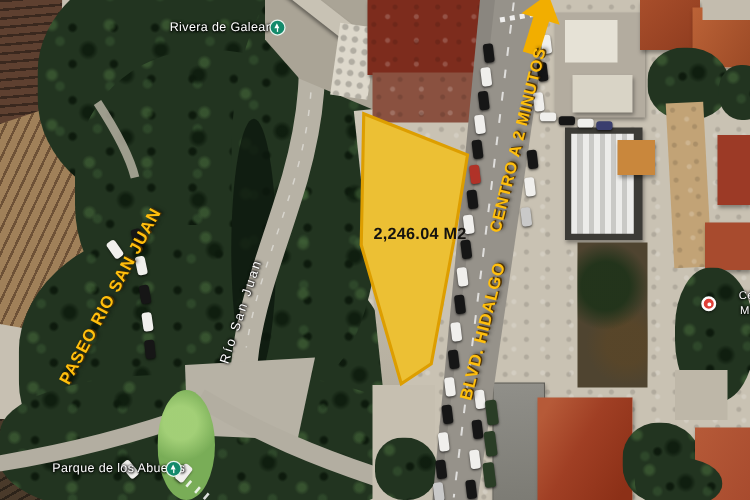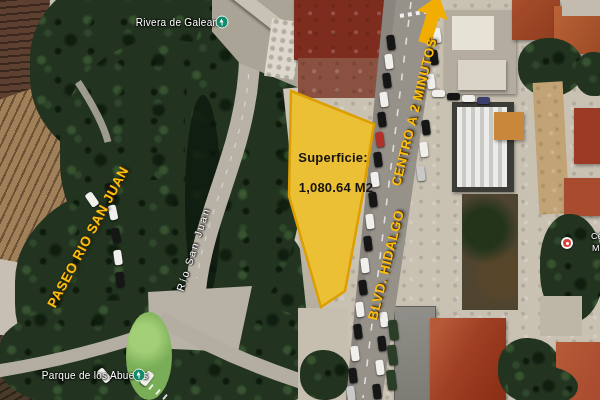--- a/index.html
+++ b/index.html
@@ -188,22 +188,21 @@
       <div class="car" style="left: 477px; top: 97px; width: 13px; height: 7px; background: rgb(58, 62, 110); transform: rotate(0deg);"></div>
       <div class="dash" style="left: 150px; top: 384px; transform: rotate(40deg);"></div>
       <div class="dash" style="left: 157px; top: 389px; transform: rotate(40deg);"></div>
       <div class="dash" style="left: 164px; top: 394px; transform: rotate(40deg);"></div>
     </div>
 
   <svg style="left:0;top:0;" width="600" height="400" viewBox="0 0 600 400">
     <polygon points="291,91 374,124 363,193 345,291 321,307 289,196" style="fill:var(--parcel-ground,#C9B28C);"></polygon>
     <polygon points="291,91 374,124 363,193 345,291 321,307 289,196" style="fill:var(--parcel-fill,#F5C31E);fill-opacity:.8;stroke:var(--parcel-border,#DD9E00);stroke-width:2.5;"></polygon>
   </svg>
-  <div class="parcel-text" style="left:333px;top:157px;">Superficie:</div>
-  <div class="parcel-text" style="left:336px;top:187px;">1,080.64 M2</div>
+  <div class="parcel-text" style="left:336px;top:187px;">2,246.04 M2</div>
 
   <div style="left:414px;top:-6px;width:34px;height:52px;transform:rotate(17deg);">
     <div style="left:1px;top:0;width:0;height:0;border-left:16px solid transparent;border-right:16px solid transparent;border-bottom:21px solid var(--arrow-yellow,#F2AE00);"></div>
     <div style="left:10.5px;top:20px;width:13px;height:30px;background:var(--arrow-yellow,#F2AE00);"></div>
   </div>
 
   <div class="roadlabel" style="left:88px;top:237px;transform:translate(-50%,-50%) rotate(-62deg);">PASEO RIO SAN JUAN</div>
   <div class="roadlabel" style="left:386px;top:265px;transform:translate(-50%,-50%) rotate(-76deg);">BLVD. HIDALGO</div>
   <div class="roadlabel" style="left:414px;top:112px;font-size:13px;transform:translate(-50%,-50%) rotate(-76deg);">CENTRO A 2 MINUTOS</div>
 

